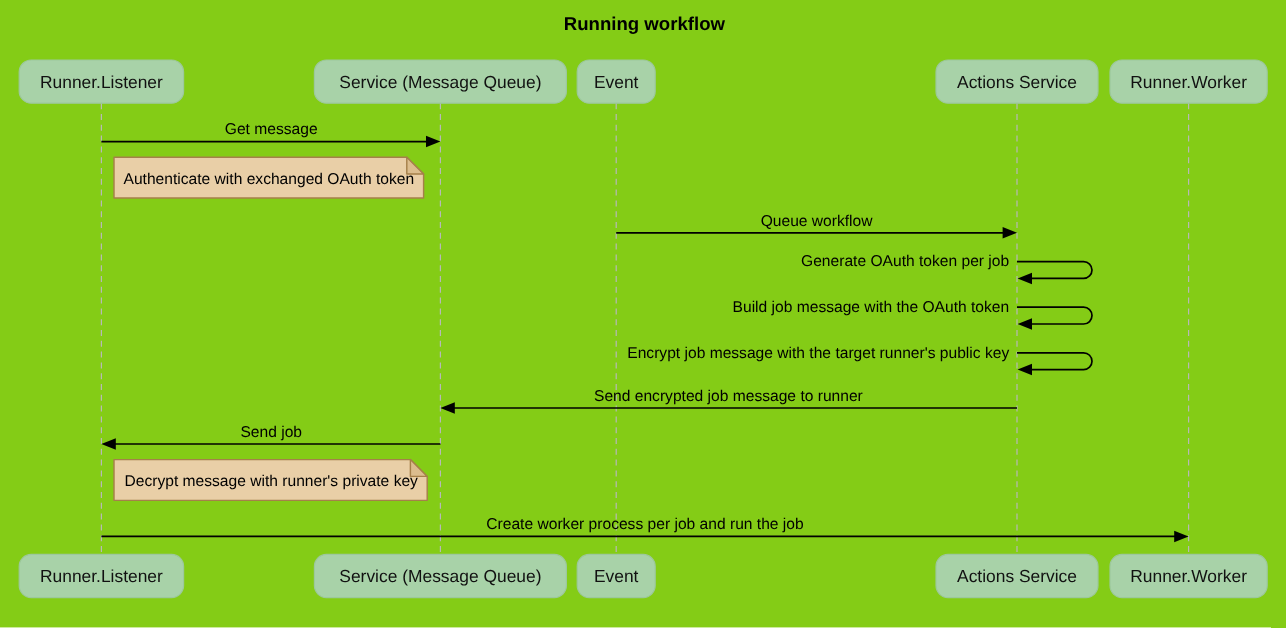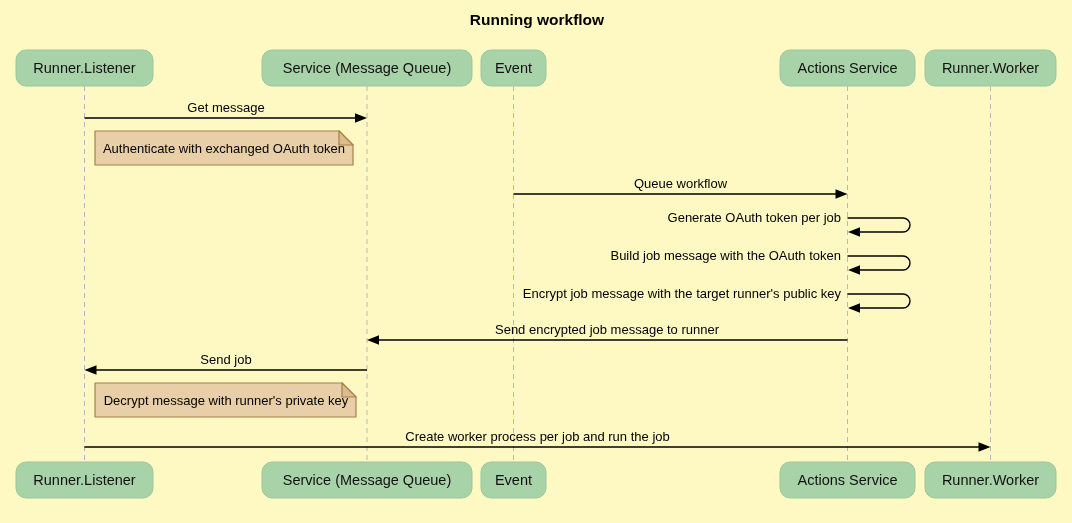--- a/index.html
+++ b/index.html
@@ -5,21 +5,21 @@
   html, body {
     margin: 0;
     padding: 0;
     background: #ffffff;
     font-family: "Liberation Sans", "DejaVu Sans", sans-serif;
   }
   .canvas {
     position: relative;
     width: 1072px;
     height: 523px;
-    background: #fef9c3;
+    background: #84cc16;
     overflow: hidden;
   }
   svg { display: block; }
 
   .title-text {
     font-size: 15.5px;
     font-weight: bold;
     fill: #000000;
     text-anchor: middle;
   }

